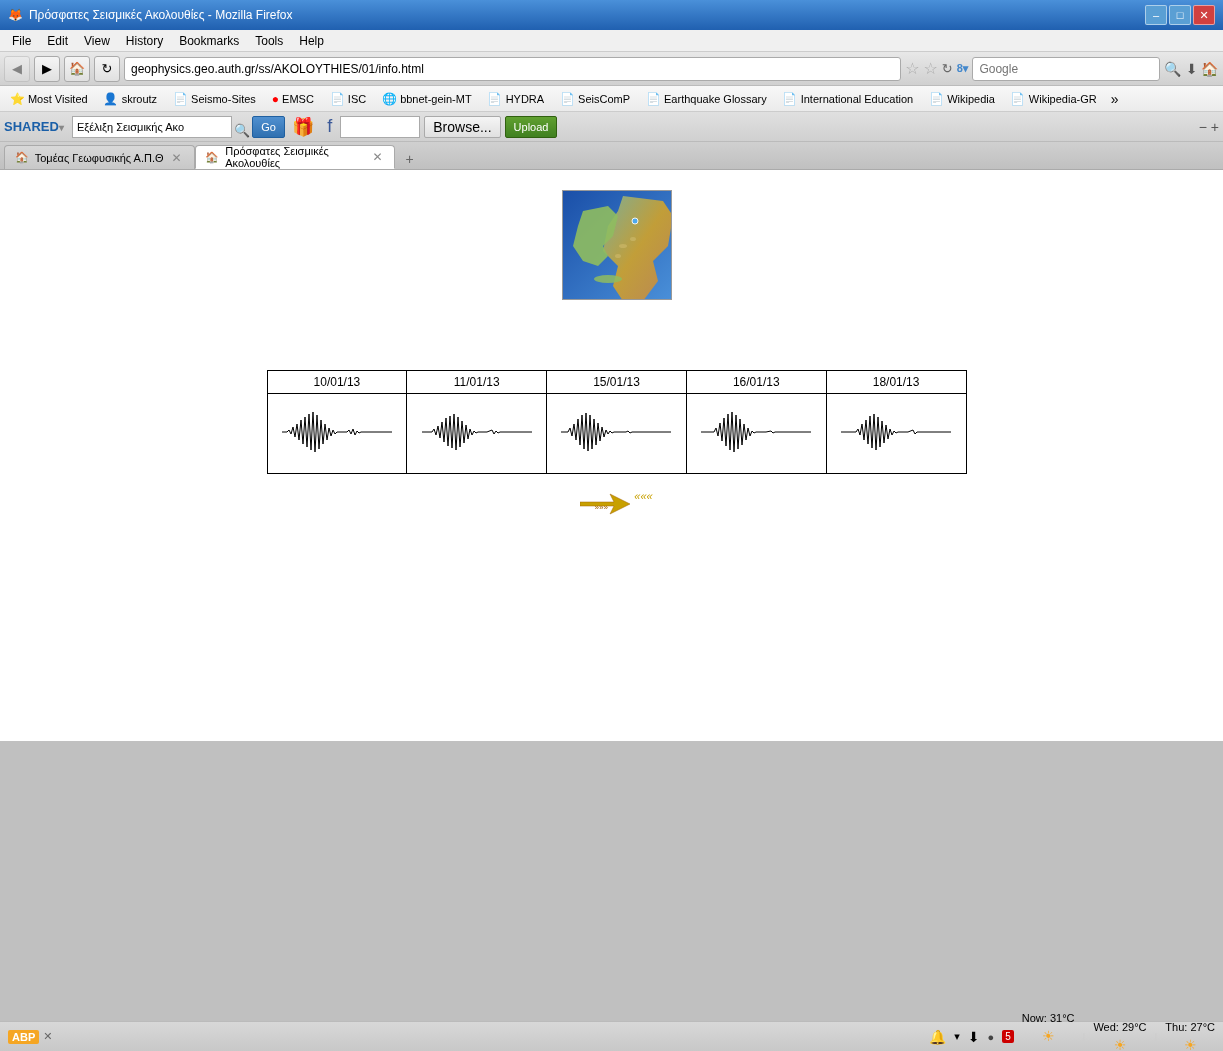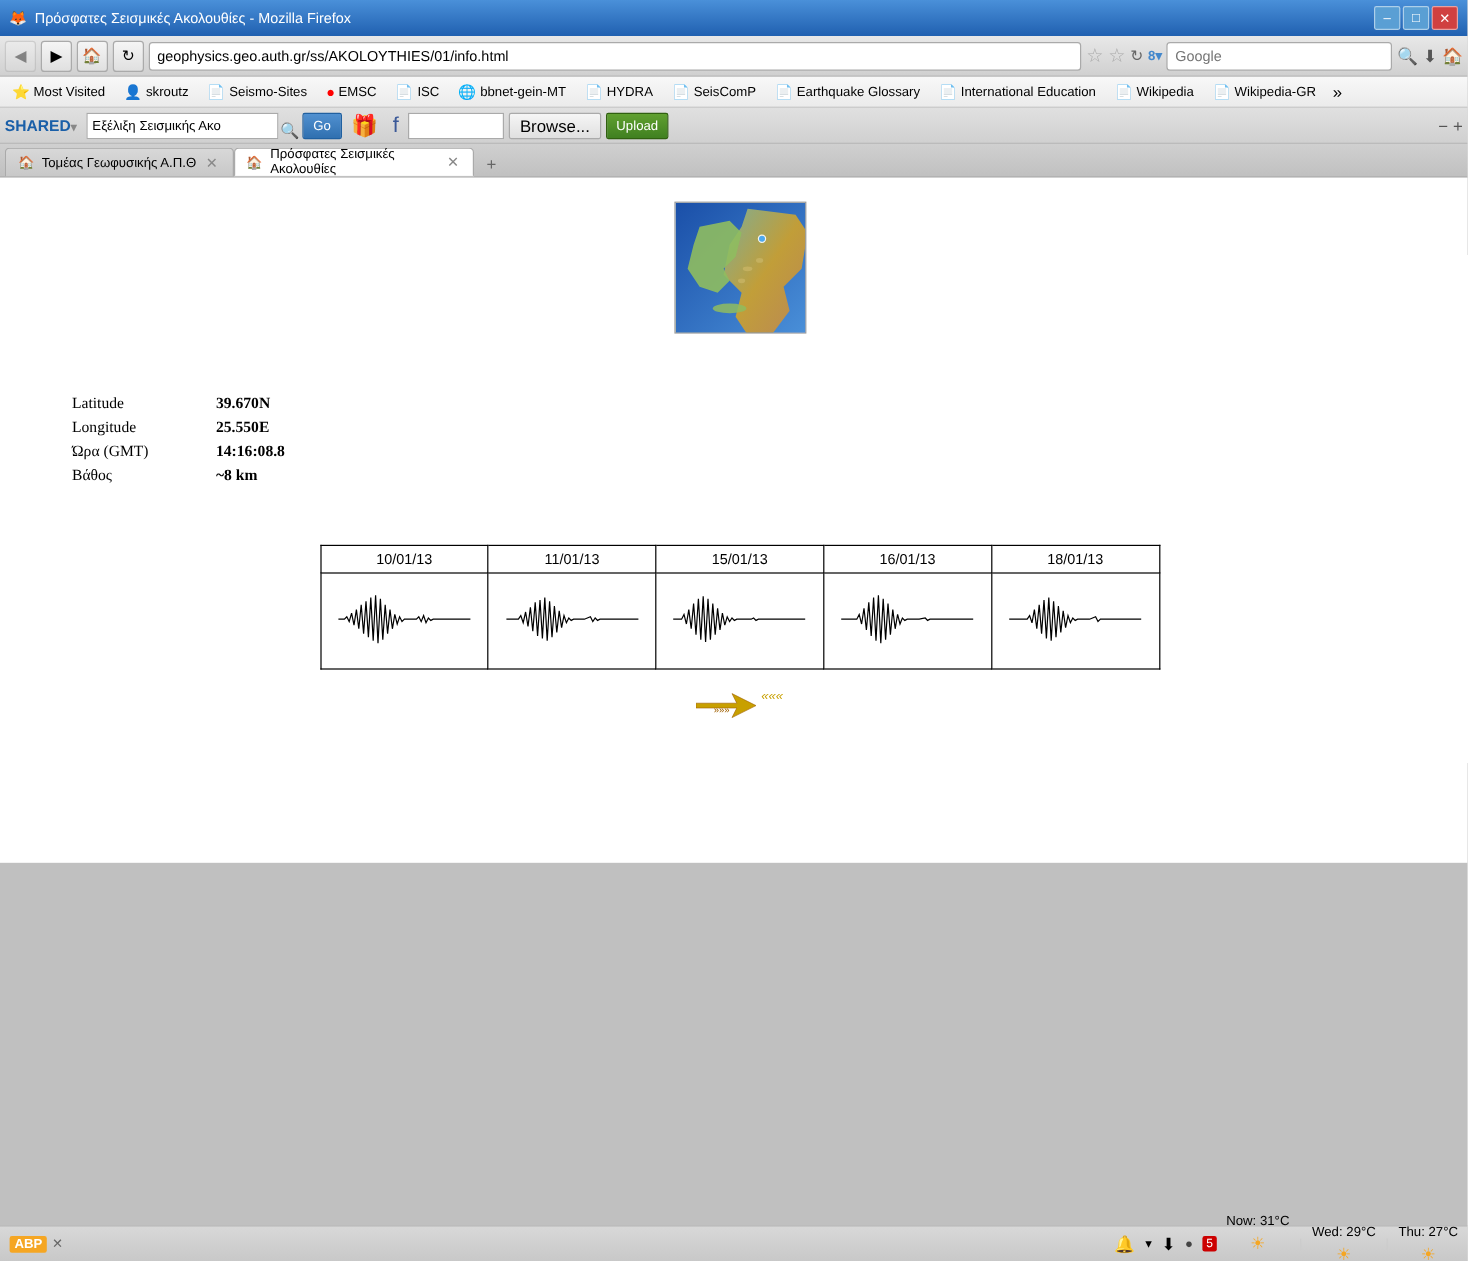--- a/index.html
+++ b/index.html
@@ -402,20 +402,29 @@
       <span>🦊</span>
       <span>Πρόσφατες Σεισμικές Ακολουθίες - Mozilla Firefox</span>
     </div>
     <div class="window-controls">
       <div class="win-btn minimize">–</div>
       <div class="win-btn maximize">□</div>
       <div class="win-btn close">✕</div>
     </div>
   </div>
 
+  <div class="menubar">
+    <span class="menubar-item">File</span>
+    <span class="menubar-item">Edit</span>
+    <span class="menubar-item">View</span>
+    <span class="menubar-item">History</span>
+    <span class="menubar-item">Bookmarks</span>
+    <span class="menubar-item">Tools</span>
+    <span class="menubar-item">Help</span>
+  </div>
 
   <div class="navbar">
     <div class="nav-btn disabled">◀</div>
     <div class="nav-btn">▶</div>
     <div class="nav-btn">🏠</div>
     <div class="nav-btn">↻</div>
     <input class="url-bar" type="text" value="geophysics.geo.auth.gr/ss/AKOLOYTHIES/01/info.html" style="">
     <span class="star-btn">☆</span>
     <span class="star-btn">☆</span>
     <span style="font-size:13px; color:#666;">↻</span>
@@ -541,38 +550,20 @@
 
           <ellipse cx="45" cy="88" rx="14" ry="4" fill="#8fbc5f" opacity="0.85"></ellipse>
 
           <circle cx="72" cy="30" r="3" fill="#4af" stroke="white" stroke-width="1" opacity="0.9"></circle>
         </svg>
       </div>
     </div>
 
     <div style="height: 20px;"></div>
 
-    <div class="info-table">
-      <div class="info-row">
-        <span class="info-label">Latitude</span>
-        <span class="info-value">39.670N</span>
-      </div>
-      <div class="info-row">
-        <span class="info-label">Longitude</span>
-        <span class="info-value">25.550E</span>
-      </div>
-      <div class="info-row">
-        <span class="info-label">Ώρα (GMT)</span>
-        <span class="info-value">14:16:08.8</span>
-      </div>
-      <div class="info-row">
-        <span class="info-label">Βάθος</span>
-        <span class="info-value">~8 km</span>
-      </div>
-    </div>
 
     <div style="height: 20px;"></div>
 
     <table class="seismo-table">
       <thead>
         <tr>
           <th>10/01/13</th>
           <th>11/01/13</th>
           <th>15/01/13</th>
           <th>16/01/13</th>

